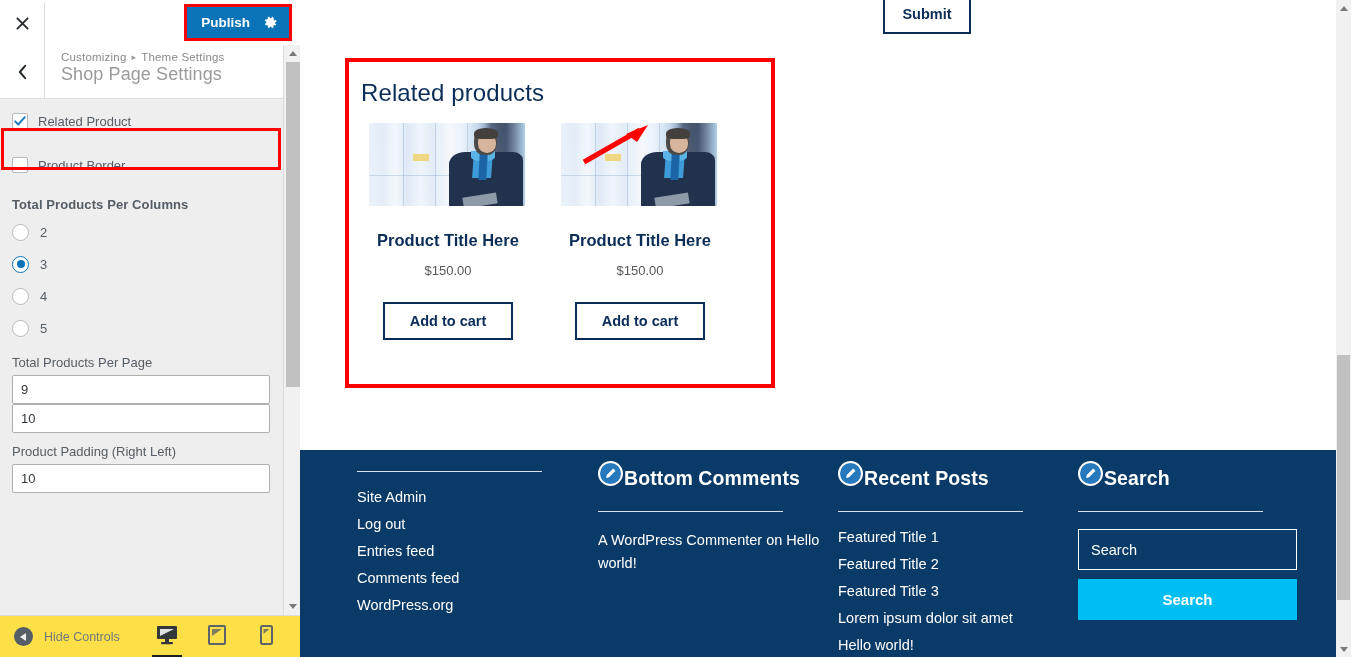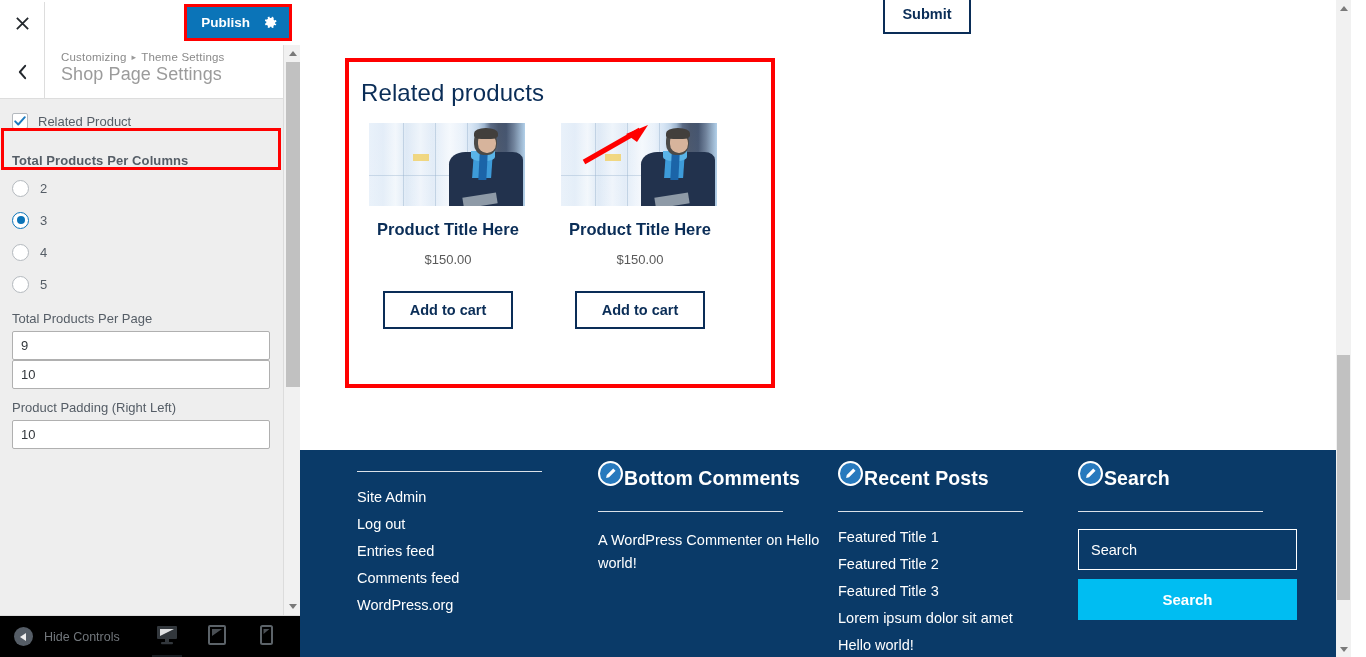--- a/index.html
+++ b/index.html
@@ -155,21 +155,21 @@
   .arrow-up, .arrow-down {
     width: 0; height: 0; border-left: 4px solid transparent;
     border-right: 4px solid transparent;
   }
   .arrow-up { border-bottom: 5px solid #7a7a7a; }
   .arrow-down { border-top: 5px solid #7a7a7a; }
 
   
   #cz-footer {
     position: absolute; left: 0; bottom: 0; width: 300px; height: 42px;
-    background: #000000; border-top: 1px solid #dddddd;
+    background: #fde047; border-top: 1px solid #dddddd;
     display: flex; align-items: center;
   }
   #hide-controls { display: flex; align-items: center; gap: 11px; padding-left: 14px; cursor: pointer; }
   #hide-controls .circ {
     width: 19px; height: 19px; border-radius: 50%; background: #555d66;
     display: flex; align-items: center; justify-content: center;
   }
   #hide-controls .circ .tri {
     width: 0; height: 0;
     border-top: 4px solid transparent; border-bottom: 4px solid transparent;
@@ -272,21 +272,21 @@
   .p-img .note-y {
     position: absolute; left: 44px; top: 31px; width: 16px; height: 7px;
     background: rgba(242,205,90,.75);
   }
   .p-img .note-y2 {
     position: absolute; left: 116px; top: 45px; width: 10px; height: 7px;
     background: rgba(243,196,65,.6);
   }
   .p-title {
     font-size: 16.5px; font-weight: 700; color: #0a2d57;
-    line-height: 1.33; margin-top: 13px;
+    line-height: 1.33; margin-top: 24px;
   }
   .p-price { font-size: 13px; color: #5a5a5a; margin-top: 11px; }
   .p-cart {
     margin-top: 24px;
     border: 2px solid #0a2d57; background: #fff;
     color: #0a2d57; font-size: 14.5px; font-weight: 700;
     padding: 9px 0; width: 130px;
     font-family: "Liberation Sans", sans-serif; cursor: pointer;
   }
 
@@ -399,20 +399,24 @@
 
       <div class="check-item">
         <span class="cbox">
           <svg viewBox="0 0 16 16" aria-hidden="true">
             <path d="M2.5 8.4 L6 12 L13.5 3.6" stroke="#1e7bbf" stroke-width="2.2" fill="none" stroke-linecap="round" stroke-linejoin="round"></path>
           </svg>
         </span>
         <span class="check-label">Related Product</span>
       </div>
 
+      <div class="check-item">
+        <span class="cbox"></span>
+        <span class="check-label">Product Border</span>
+      </div>
 
       <div class="group-label">Total Products Per Columns</div>
 
       <div class="radio-item">
         <span class="radio"></span>
         <span class="radio-label">2</span>
       </div>
       <div class="radio-item">
         <span class="radio on">
             <span class="dot"></span>

